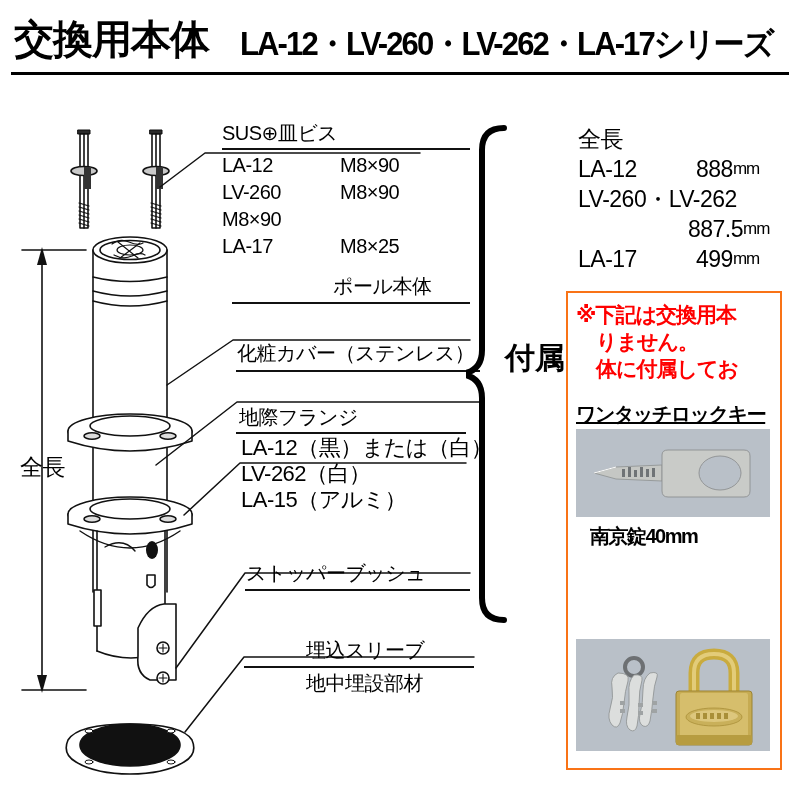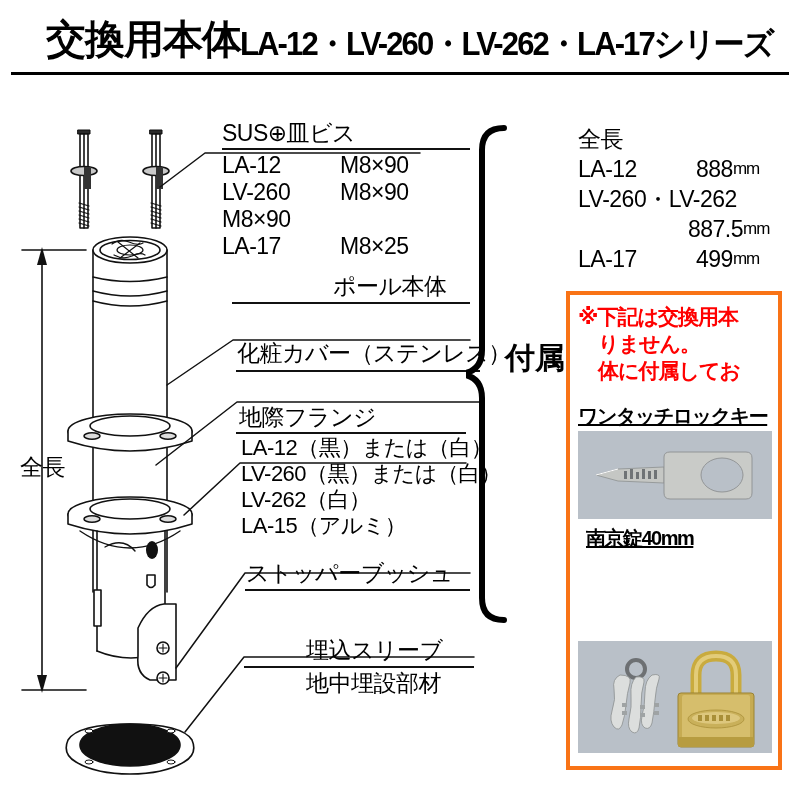--- a/index.html
+++ b/index.html
@@ -9,33 +9,33 @@
     font-family:"Liberation Sans","DejaVu Sans",sans-serif;
     color:#000;
     -webkit-font-smoothing:antialiased;
   }
   .abs{position:absolute;}
 
   
   #header{left:0;top:0;width:800px;height:74px;}
   #title-main{
     left:14px;top:16px;font-size:40px;font-weight:bold;
-    letter-spacing:-1px;line-height:46px;white-space:nowrap;margin-left:32px;
+    letter-spacing:-1px;line-height:46px;white-space:nowrap;
   }
   #title-series{
     left:240px;top:22px;font-size:33px;font-weight:bold;
     letter-spacing:-2px;line-height:44px;white-space:nowrap;
     transform:scaleX(0.94);transform-origin:left top;
   }
   #header-rule{
     left:11px;top:72px;width:778px;height:3px;background:#000;
   }
 
   
-  .callout{font-size:23px;line-height:27px;white-space:nowrap;letter-spacing:-0.5px;}
+  .callout{font-size:20px;line-height:27px;white-space:nowrap;letter-spacing:-0.5px;}
   .callout.small{font-size:22px;line-height:26px;}
   .underline{height:1.6px;background:#111;}
 
   
   #spec-block{left:578px;top:124px;}
   #spec-block .row{display:flex;white-space:nowrap;font-size:23px;line-height:30px;letter-spacing:-0.5px;}
   #spec-block .lbl{width:118px;}
   #spec-block .val{}
   .mmu{font-size:17px;letter-spacing:-1px;}
 
@@ -43,21 +43,21 @@
   #brace-label{left:505px;top:338px;font-size:30px;font-weight:bold;letter-spacing:0px;}
 
   
   #dim-label{
     left:20px;top:452px;font-size:23px;letter-spacing:-0.5px;
   }
 
   
   #red-box{
     left:566px;top:291px;width:216px;height:479px;
-    border:4px solid #f97316;background:#fff;box-sizing:border-box;
+    border:2px solid #f97316;background:#fff;box-sizing:border-box;
   }
   #warn-text{
     left:8px;top:8px;width:198px;color:#ff0000;font-size:21px;
     line-height:27px;font-weight:bold;letter-spacing:-1px;
   }
   #warn-text .ind{padding-left:20px;display:block;}
   .photo-title{font-size:20px;font-weight:bold;letter-spacing:-1.5px;white-space:nowrap;}
   .photo-frame{background:#b9c0c8;overflow:hidden;position:relative;}
 
   
@@ -225,21 +225,20 @@
   <div class="callout">化粧カバー（ステンレス）</div>
 </div>
 <div class="abs underline" style="left:236px;top:370px;width:244px;"></div>
 
 <div class="abs" style="left:239px;top:404px;">
   <div class="callout">地際フランジ</div>
 </div>
 <div class="abs underline" style="left:236px;top:432px;width:230px;"></div>
 <div class="abs" style="left:241px;top:435px;">
   <div class="callout small">LA-12（黒）または（白）</div>
-  <div class="callout small">LV-260（黒）または（白）</div>
   <div class="callout small">LV-262（白）</div>
   <div class="callout small">LA-15（アルミ）</div>
 </div>
 
 <div class="abs" style="left:246px;top:560px;">
   <div class="callout">ストッパーブッシュ</div>
 </div>
 <div class="abs underline" style="left:245px;top:589px;width:225px;"></div>
 
 <div class="abs" style="left:306px;top:637px;">
@@ -302,21 +301,21 @@
           <rect x="58" y="41" width="3" height="7"></rect>
             <rect x="64" y="38" width="3" height="10"></rect>
           <rect x="70" y="40" width="3" height="8"></rect>
             <rect x="76" y="39" width="3" height="9"></rect>
         </g>
         <path d="M18,44 L40,38" stroke="#ffffff" stroke-width="1" fill="none"></path>
       </g>
     </svg>
   </div>
 
-  <div class="abs photo-title" style="left:16px;top:230px;text-decoration:underline;">南京錠40mm</div>
+  <div class="abs photo-title" style="left:22px;top:230px;">南京錠40mm</div>
   <div class="abs photo-frame" id="lock-photo">
     <svg viewBox="0 0 194 112" style="width:194px;height:112px;display:block;">
       <rect width="194" height="112" fill="#b9c0c8"></rect>
 
       <g>
         <circle cx="58" cy="28" r="9" fill="none" stroke="#6d7073" stroke-width="4"></circle>
         <g fill="#dcdedd" stroke="#8d9091" stroke-width="0.8">
           <path d="M42,34 q-8,4 -6,14 q2,10 -2,22 q-3,10 2,16 q5,5 8,-2 q3,-9 4,-20 q1,-12 4,-22 q2,-8 -10,-8 Z"></path>
           <path d="M58,36 q-6,6 -5,18 q1,12 -2,24 q-2,9 3,13 q5,3 7,-4 q2,-10 2,-22 q0,-14 3,-24 q1,-6 -8,-5 Z"></path>
           <path d="M74,34 q-7,5 -7,17 q0,13 -3,24 q-2,9 3,12 q5,2 7,-5 q2,-11 3,-23 q1,-13 4,-21 q2,-6 -7,-4 Z"></path>

